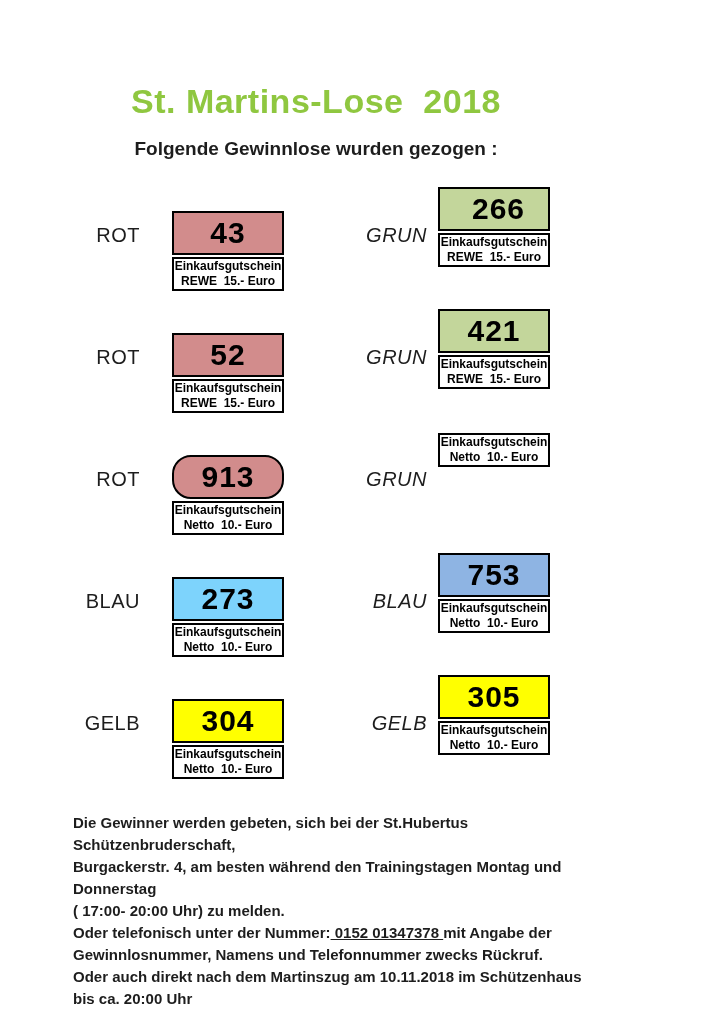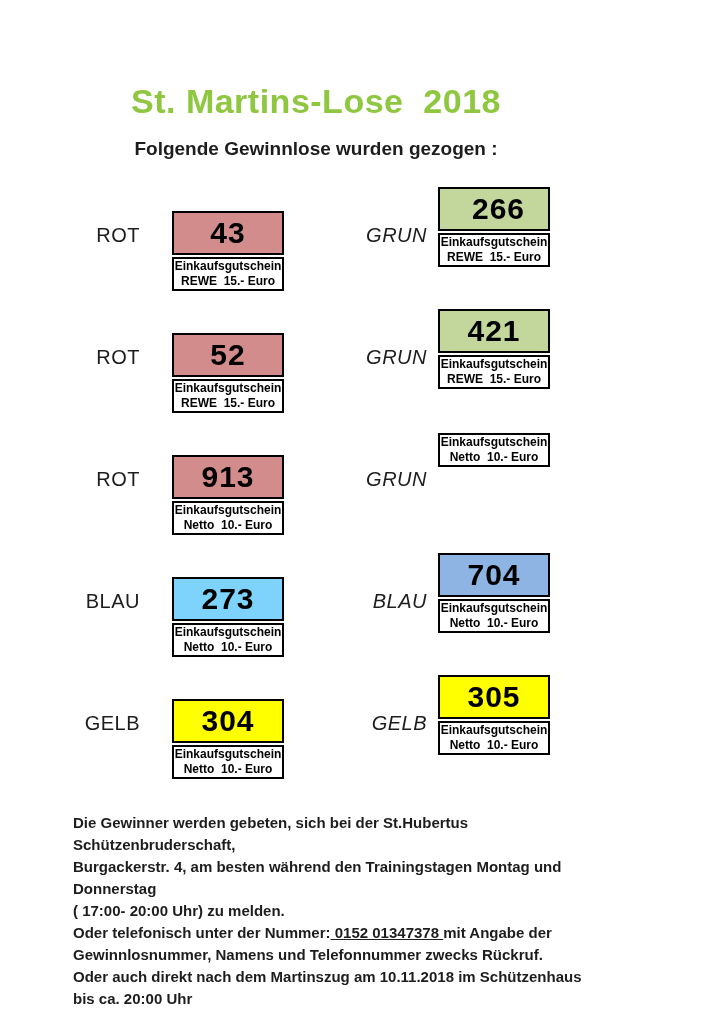--- a/index.html
+++ b/index.html
@@ -136,21 +136,21 @@
         <div class="info">
           <div>Einkaufsgutschein</div>
           <div>REWE  15.- Euro</div>
         </div>
       </div>
     </div>
 
     <div class="row">
       <div class="lab lab-l">ROT</div>
       <div class="ticket ticket-l">
-        <div class="num" style="background-color: rgb(210, 140, 140);">913</div>
+        <div class="num" style="background-color: rgb(210, 140, 140); border-radius: 19px;">913</div>
         <div class="info">
           <div>Einkaufsgutschein</div>
           <div>Netto  10.- Euro</div>
         </div>
       </div>
       <div class="lab lab-r">GRUN</div>
       <div class="ticket ticket-r">
         <div class="info">
           <div>Einkaufsgutschein</div>
           <div>Netto  10.- Euro</div>
@@ -162,21 +162,21 @@
       <div class="lab lab-l">BLAU</div>
       <div class="ticket ticket-l">
         <div class="num" style="background-color: #7dd3fc;">273</div>
         <div class="info">
           <div>Einkaufsgutschein</div>
           <div>Netto  10.- Euro</div>
         </div>
       </div>
       <div class="lab lab-r">BLAU</div>
       <div class="ticket ticket-r">
-        <div class="num" style="background-color: rgb(142, 180, 227);">704</div>
+        <div class="num" style="background-color: rgb(142, 180, 227);">753</div>
         <div class="info">
           <div>Einkaufsgutschein</div>
           <div>Netto  10.- Euro</div>
         </div>
       </div>
     </div>
 
     <div class="row">
       <div class="lab lab-l">GELB</div>
       <div class="ticket ticket-l">

